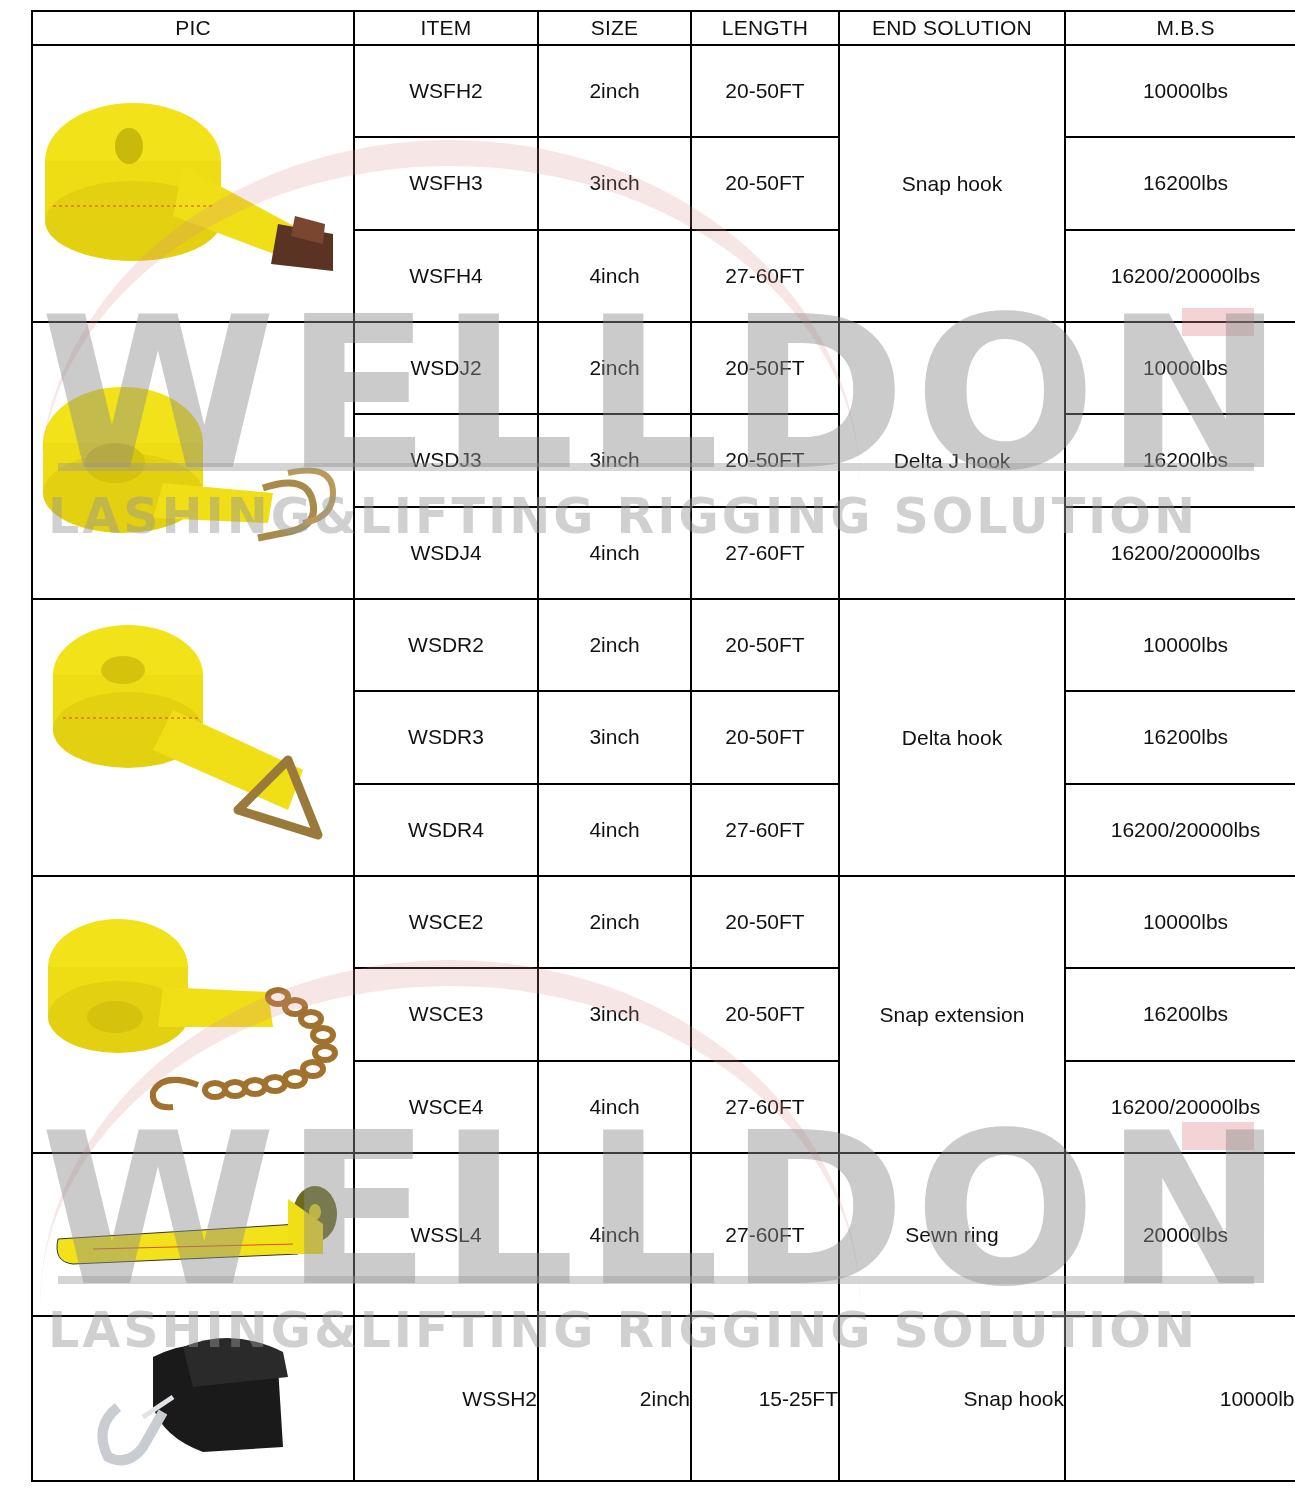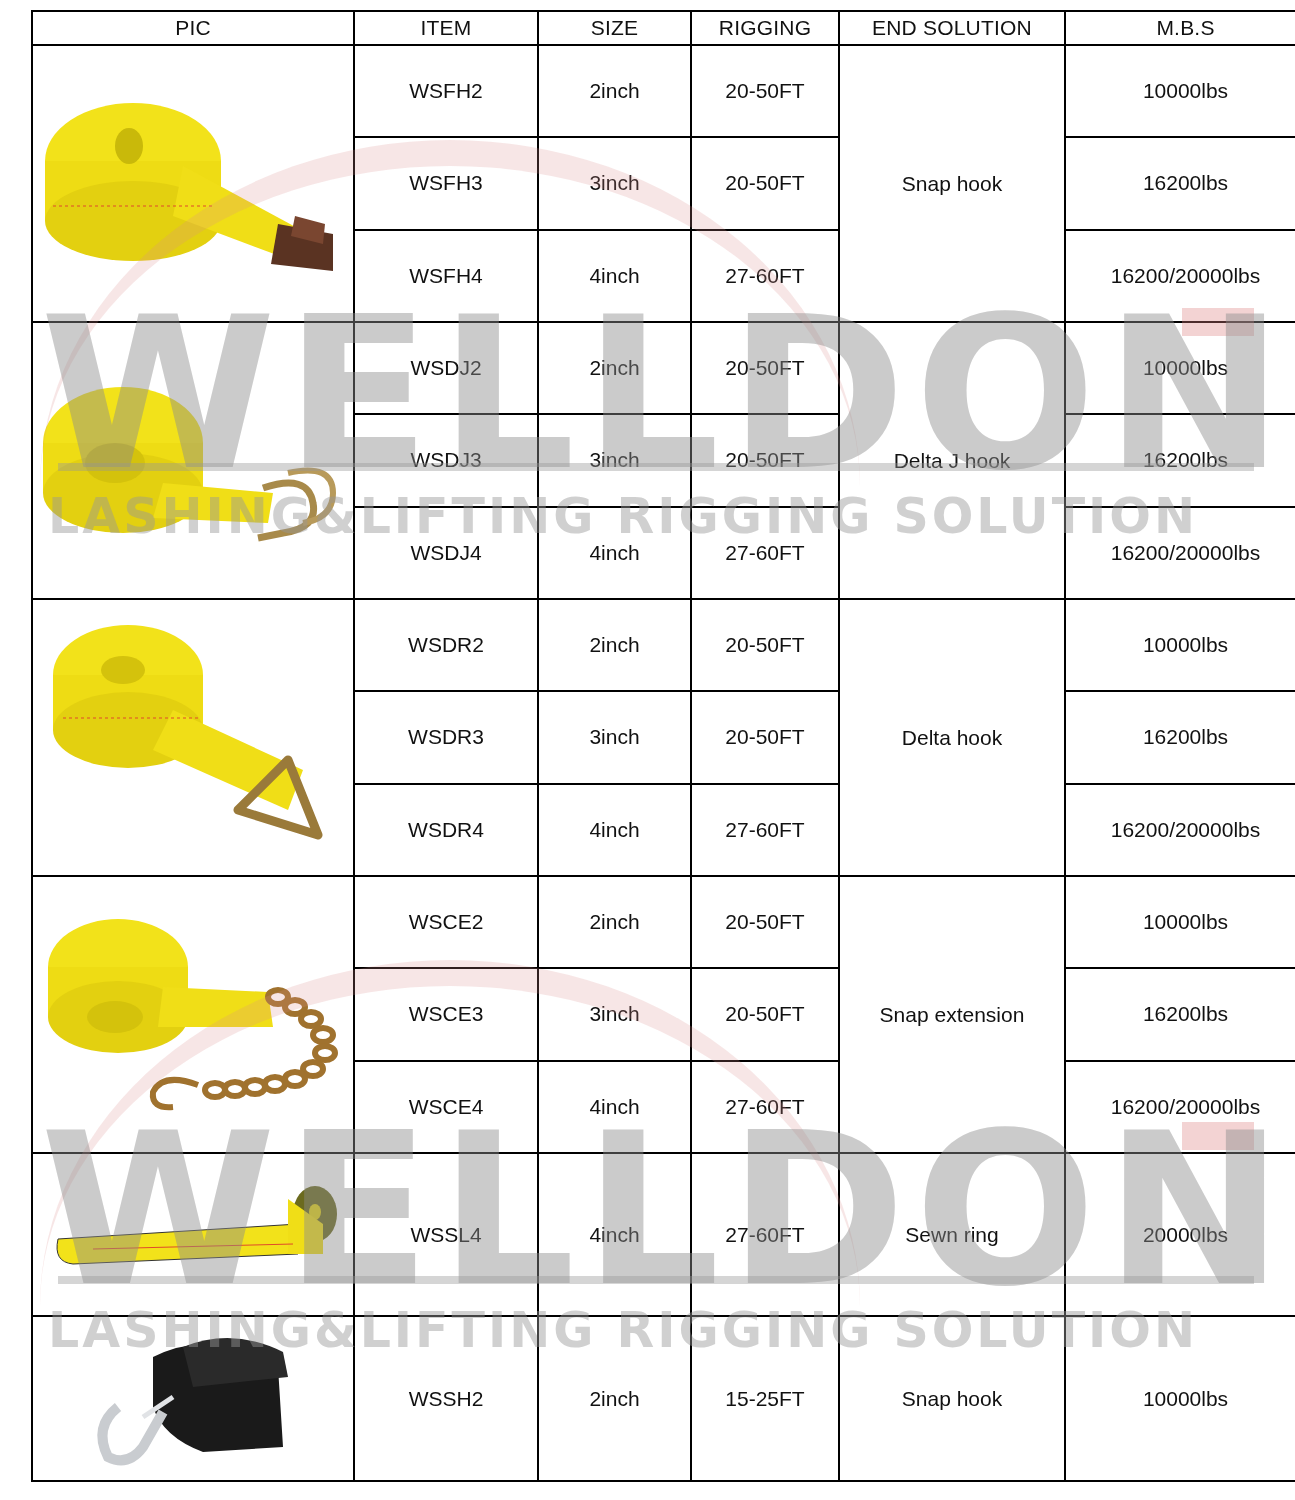--- a/index.html
+++ b/index.html
@@ -5,21 +5,21 @@
   html, body { margin:0; padding:0; background:#ffffff; }
   body { width:1295px; height:1500px; position:relative; overflow:hidden;
          font-family:"Liberation Sans", "DejaVu Sans", sans-serif; color:#111; }
   .sheet { position:absolute; left:11px; top:10px; width:1136px;padding-left:20px; }
   table.spec { border-collapse:collapse; width:1274px; table-layout:fixed; position:relative; z-index:1; background:transparent; }
   table.spec th, table.spec td { border:2px solid #000; text-align:center; vertical-align:middle; padding:0; }
   table.spec th { height:32px; font-weight:normal; font-size:21px; letter-spacing:0.2px; }
   table.spec td { font-size:21px; }
   tr.r td.cell { height:90px; }
   tr.single td.cell { height:158px; }
-  tr.single2 td.cell { height:159px; }
+  tr.single2 td.cell { height:159px;text-align:right; }
   td.pic { position:relative; }
   .col-pic { width:322px; } .col-item { width:184px; } .col-size { width:153px; }
   .col-len { width:148px; } .col-end { width:226px; } .col-mbs { width:241px; }
 
   
   .wm { position:absolute; left:0; width:1295px; pointer-events:none; z-index:2; }
   .wm .big { position:absolute; left:40px; font-family:"DejaVu Sans", sans-serif; font-weight:bold;
              font-size:210px; letter-spacing:8px; color:rgba(140,140,140,0.45); line-height:1; transform:scaleX(1.02); transform-origin:left; }
   .wm .bar { position:absolute; left:58px; width:1196px; height:8px; background:rgba(150,150,150,0.4); }
   .wm .sub { position:absolute; left:48px; font-family:"DejaVu Sans", sans-serif; font-weight:bold;
@@ -39,21 +39,21 @@
         <col class="col-size">
         <col class="col-len">
         <col class="col-end">
         <col class="col-mbs">
   </colgroup>
   <thead>
     <tr>
       <th>PIC</th>
       <th>ITEM</th>
       <th>SIZE</th>
-      <th>RIGGING</th>
+      <th>LENGTH</th>
       <th>END SOLUTION</th>
       <th>M.B.S</th>
     </tr>
   </thead>
   <tbody>
 
     <tr class="r">
       <td rowspan="3" class="pic">
         <svg width="320" height="270" viewBox="0 0 320 270">
           <ellipse cx="100" cy="115" rx="88" ry="58" fill="#f2e21a"></ellipse>

